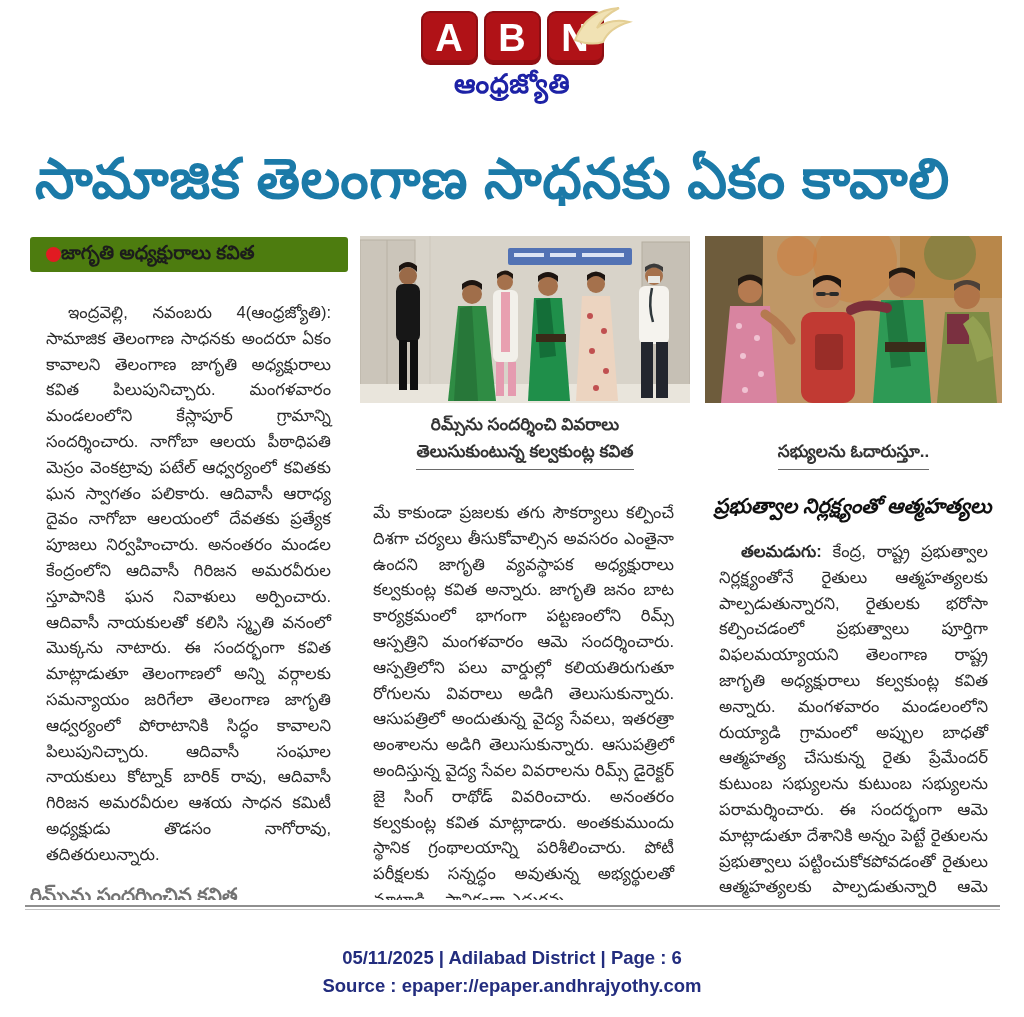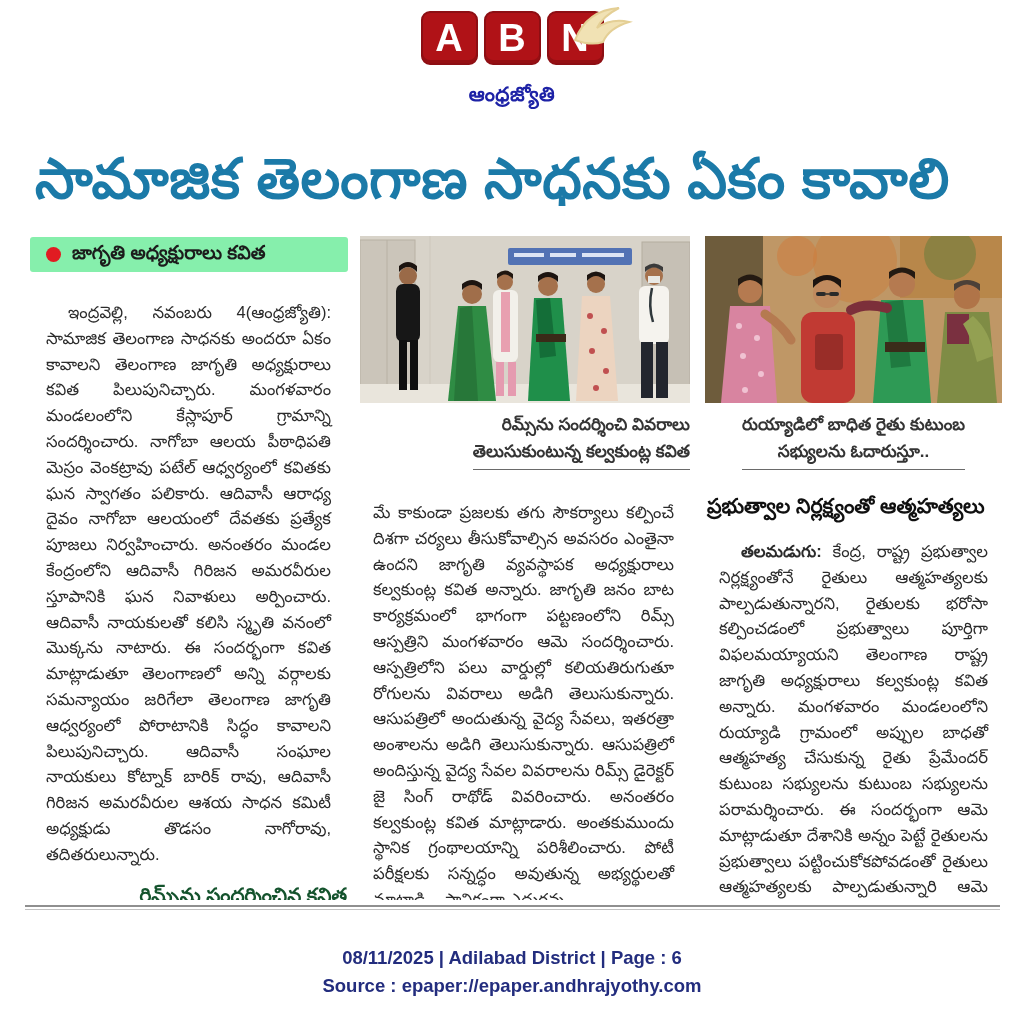--- a/index.html
+++ b/index.html
@@ -9,46 +9,46 @@
   }
   
   .masthead{position:absolute;top:10px;left:0;width:100%;text-align:center;}
   .logo-row{display:flex;justify-content:center;align-items:center;gap:6px;position:relative;height:56px;}
   .logo-box{
     width:53px;height:50px;background:#b01217;border:2px solid #8d0e13;border-radius:9px;
     color:#fff;font-weight:bold;font-size:38px;line-height:50px;text-align:center;
     box-shadow:inset 0 -3px 0 rgba(0,0,0,.15);
   }
   .flame{position:absolute;top:-8px;left:calc(50% + 55px);}
-  .logo-telugu{color:#1d22a6;font-weight:bold;font-size:20px;margin-top:17px;letter-spacing:.5px;}
+  .logo-telugu{color:#1d22a6;font-weight:bold;font-size:27px;margin-top:3px;letter-spacing:.5px;}
   
   .headline{
     position:absolute;top:146px;left:35px;width:958px;height:72px;overflow:hidden;
     color:#1b7aa8;font-size:56px;font-weight:bold;letter-spacing:.5px;white-space:nowrap;
   }
   
   .kicker{
-    position:absolute;top:237px;left:30px;width:318px;height:35px;background:#86efac;border-radius:3px;
-    display:flex;align-items:center;gap:11px;padding-left:16px;box-sizing:border-box;
+    position:absolute;top:237px;left:30px;width:318px;height:35px;background:#4d7c0f;border-radius:3px;
+    display:flex;align-items:center;padding-left:16px;box-sizing:border-box;
     font-weight:bold;font-size:19px;color:#1c1c1c;
   }
   .kicker-dot{width:15px;height:15px;border-radius:50%;background:#e11b22;flex:0 0 auto;}
   
   .body-text{font-size:16.5px;line-height:25.8px;text-align:justify;color:#2b2b2b;margin:16px;}
   .indent{text-indent:22px;}
   .col1{position:absolute;top:284px;left:30px;width:317px;height:616px;overflow:hidden;}
-  .col1-sub{font-weight:bold;font-size:20px;text-align:right;margin:12px 0 9px;color:#14532d;}
+  .col1-sub{font-weight:bold;font-size:20px;text-align:left;margin:12px 0 9px;color:#737373;}
   .col2{position:absolute;top:484px;left:357px;width:333px;height:416px;overflow:hidden;}
   .col3{position:absolute;top:484px;left:703px;width:301px;height:416px;overflow:hidden;}
-  .col3-sub{font-weight:bold;font-size:20.5px;margin:10px 4px 9px;color:#101010;}
+  .col3-sub{font-weight:bold;font-size:20.5px;margin:10px 11px 9px;color:#101010;font-style:italic;}
   
   .photo1{position:absolute;top:236px;left:360px;width:330px;height:167px;}
   .photo2{position:absolute;top:236px;left:705px;width:297px;height:167px;}
   .photo1 svg,.photo2 svg{display:block;width:100%;height:100%;}
-  .caption-wrap1{position:absolute;top:411px;left:360px;width:330px;text-align:right;}
+  .caption-wrap1{position:absolute;top:411px;left:360px;width:330px;text-align:center;}
   .caption-wrap2{position:absolute;top:411px;left:705px;width:297px;text-align:center;}
   .caption{
     display:inline-block;font-weight:bold;font-size:17px;color:#343434;line-height:27px;
     border-bottom:1px solid #6a6a6a;padding-bottom:4px;
   }
   
   .rule{
     position:absolute;top:905px;left:25px;width:975px;height:2px;
     border-top:2px solid #8f8f8f;border-bottom:1px solid #c2c2c2;
   }
@@ -186,27 +186,27 @@
 
     <circle cx="262" cy="60" r="13" fill="#b07448"></circle>
       <path d="M249 55 Q262 42 275 55 L275 48 Q262 40 249 48 Z" fill="#4c4038"></path>
     <path d="M240 76 L284 76 L292 167 L232 167 Z" fill="#7f8c45"></path>
     <rect x="242" y="78" width="22" height="30" fill="#7a3040"></rect>
     <path d="M268 80 Q286 96 288 120 L272 126 Q266 100 258 88 Z" fill="#93a052"></path>
   </svg>
 </div>
 <div class="caption-wrap2">
   <span class="caption">
-    <span>రుయ్యాడిలో బాధిత రైతు కుటుంబ</span><br>
+    <br>
     <span>సభ్యులను ఓదారుస్తూ..</span>
   </span>
 </div>
 
 <div class="col3">
   <div class="col3-sub">ప్రభుత్వాల నిర్లక్ష్యంతో ఆత్మహత్యలు</div>
   <p class="body-text indent"><b>తలమడుగు:</b> <span>కేంద్ర, రాష్ట్ర ప్రభుత్వాల నిర్లక్ష్యంతోనే రైతులు ఆత్మహత్యలకు పాల్పడుతున్నారని, రైతులకు భరోసా కల్పించడంలో ప్రభుత్వాలు పూర్తిగా విఫలమయ్యాయని తెలంగాణ రాష్ట్ర జాగృతి అధ్యక్షురాలు కల్వకుంట్ల కవిత అన్నారు. మంగళవారం మండలంలోని రుయ్యాడి గ్రామంలో అప్పుల బాధతో ఆత్మహత్య చేసుకున్న రైతు ప్రేమేందర్ కుటుంబ సభ్యులను కుటుంబ సభ్యులను పరామర్శించారు. ఈ సందర్భంగా ఆమె మాట్లాడుతూ దేశానికి అన్నం పెట్టే రైతులను ప్రభుత్వాలు పట్టించుకోకపోవడంతో రైతులు ఆత్మహత్యలకు పాల్పడుతున్నారి ఆమె పేర్కొన్నారు.</span></p>
 </div>
 
 <div class="rule"></div>
 <div class="footer">
-  <div>08/11/2025 | Adilabad District | Page : 6</div>
+  <div>05/11/2025 | Adilabad District | Page : 6</div>
   <div>Source : epaper://epaper.andhrajyothy.com</div>
 </div>
 
 </body></html>

